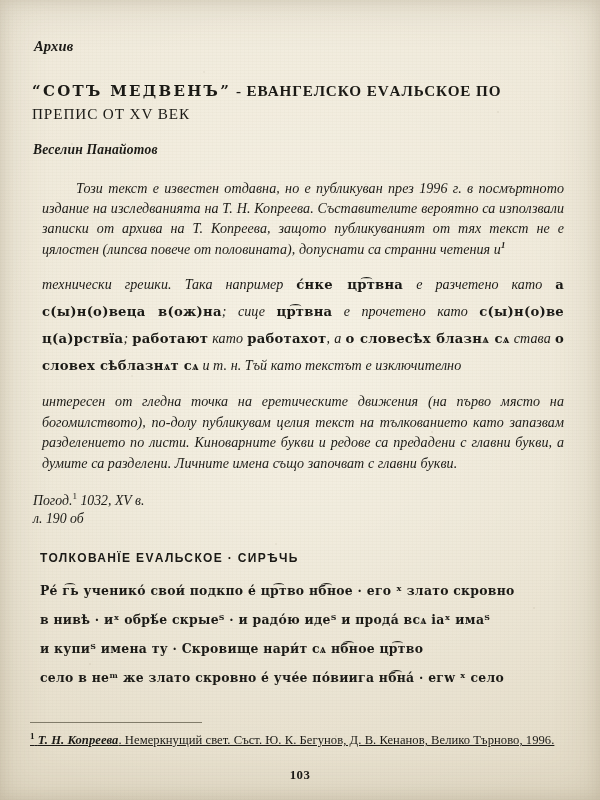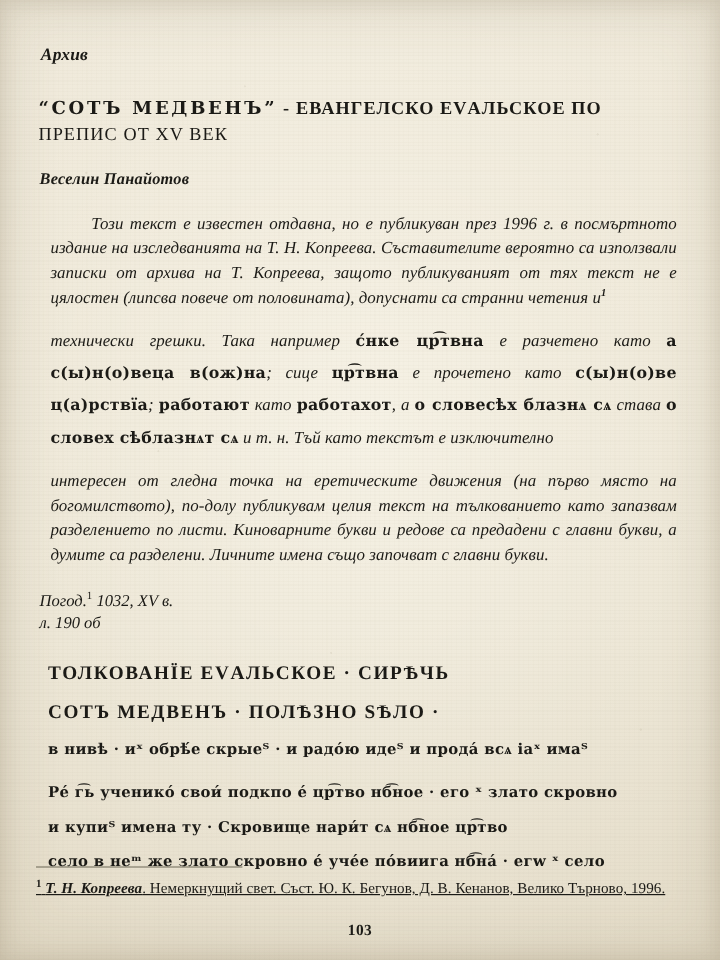--- a/index.html
+++ b/index.html
@@ -147,23 +147,23 @@
     margin: 17px 0 0 3px;
   }
   .msref .fnref {
     font-size: .66em;
     vertical-align: super;
     font-style: normal;
   }
 
   
   .slav-head {
-    font-family: Liberation Serif, serif;
-    font-weight: bold;
-    font-size: 16px;
+    font-family: Liberation Sans, sans-serif;
+    font-weight: bold;
+    font-size: 12px;
     letter-spacing: 1.35px;
     margin: 18px 0 0 10px;
     line-height: 2.0;
   }
   .slav-body {
     font-family: "DejaVu Serif", "Liberation Serif", serif;
     font-weight: bold;
     font-size: 12.4px;
     letter-spacing: .28px;
     line-height: 2.32;
@@ -247,24 +247,23 @@
 
   <div class="msref">
     <div>
       <span>Погод.</span><span class="fnref">1</span>
       <span>1032, XV в.</span>
     </div>
     <div>л. 190 об</div>
   </div>
 
   <div class="slav-head">ТОЛКОВАНЇЕ ЕVАЛЬСКОЕ · СИРѢЧЬ</div>
-  <div class="slav-head" style="margin-top:0">СОТЪ МЕДВЕНЪ · ПОЛѢЗНО ЅѢЛО ·</div>
-
+
+  <div class="slav-body">Ре́ г͡ь ученико́ свои́ подкпо е́ цр͡тво нб͡ное · его ˣ злато скровно</div>
   <div class="slav-body" style="margin-top:0">в нивѣ · иˣ обрѣ́е скрыеᵀ · и радо́ю идеᵀ и прода́ всѧ іаˣ имаᵀ</div>
-  <div class="slav-body">Ре́ г͡ь ученико́ свои́ подкпо е́ цр͡тво нб͡ное · его ˣ злато скровно</div>
   <div class="slav-body" style="margin-top:0">и купиᵀ имена ту · Скровище нари́т сѧ нб͡ное цр͡тво</div>
   <div class="slav-body" style="margin-top:0">село в неᵐ же злато скровно е́ уче́е по́виига нб͡на́ · егw ˣ село</div>
 
 </div>
 
 <div class="footnote-wrap">
   <div class="fn-rule"></div>
   <p class="footnote">
     <span class="marker">1</span>
     <span class="fn-author">Т. Н. Копреева</span><span>. Немеркнущий свет. Съст. Ю. К. Бегунов, Д. В. Кенанов, Велико Търново, 1996.</span>

